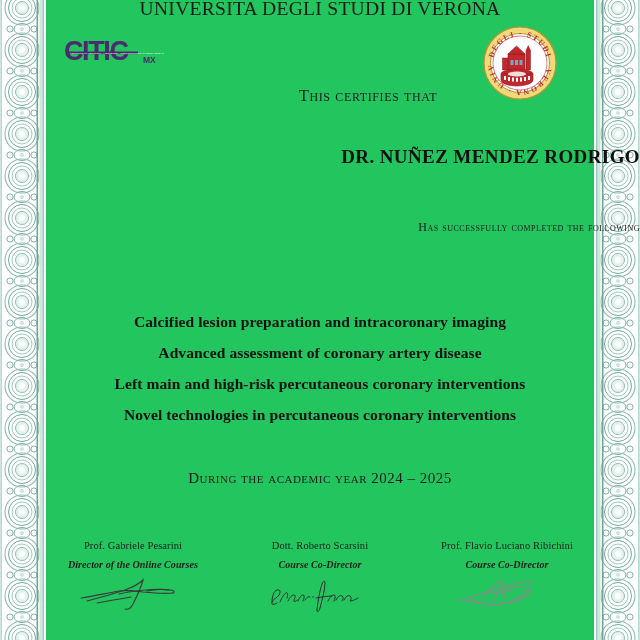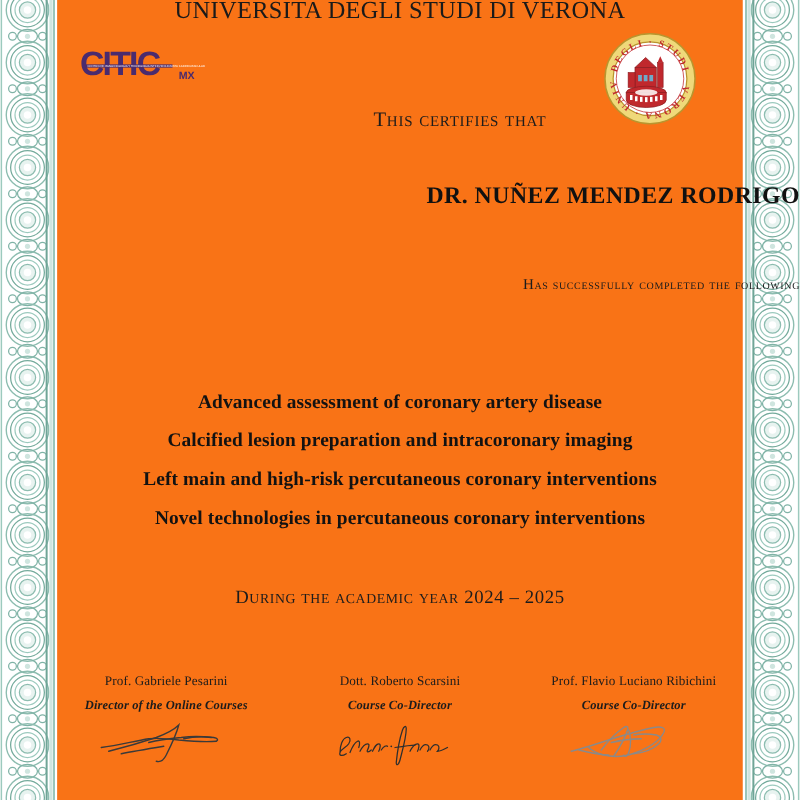--- a/index.html
+++ b/index.html
@@ -8,21 +8,21 @@
     padding: 0;
     background: #ffffff;
   }
   body {
     font-family: "Liberation Serif", serif;
   }
   .certificate {
     position: relative;
     width: 640px;
     height: 640px;
-    background: #f97316;
+    background: #22c55e;
     overflow: hidden;
     box-sizing: border-box;
   }
 
   
   .border-strip {
     position: absolute;
     top: -6px;
     height: 652px;
     width: 46px;
@@ -329,22 +329,22 @@
     </svg>
   </div>
 
   <div class="certifies">This certifies that</div>
 
   <div class="recipient">DR. NUÑEZ MENDEZ RODRIGO</div>
 
   <div class="completed-1">Has successfully completed the following</div>
 
   <div class="courses">
+    <div class="course-line">Calcified lesion preparation and intracoronary imaging</div>
     <div class="course-line">Advanced assessment of coronary artery disease</div>
-    <div class="course-line">Calcified lesion preparation and intracoronary imaging</div>
     <div class="course-line">Left main and high-risk percutaneous coronary interventions</div>
     <div class="course-line">Novel technologies in percutaneous coronary interventions</div>
   </div>
 
   <div class="academic-year">During the academic year 2024 – 2025</div>
 
   <div class="signatures">
 
     <div class="sig-block">
       <div class="sig-name">Prof. Gabriele Pesarini</div>

